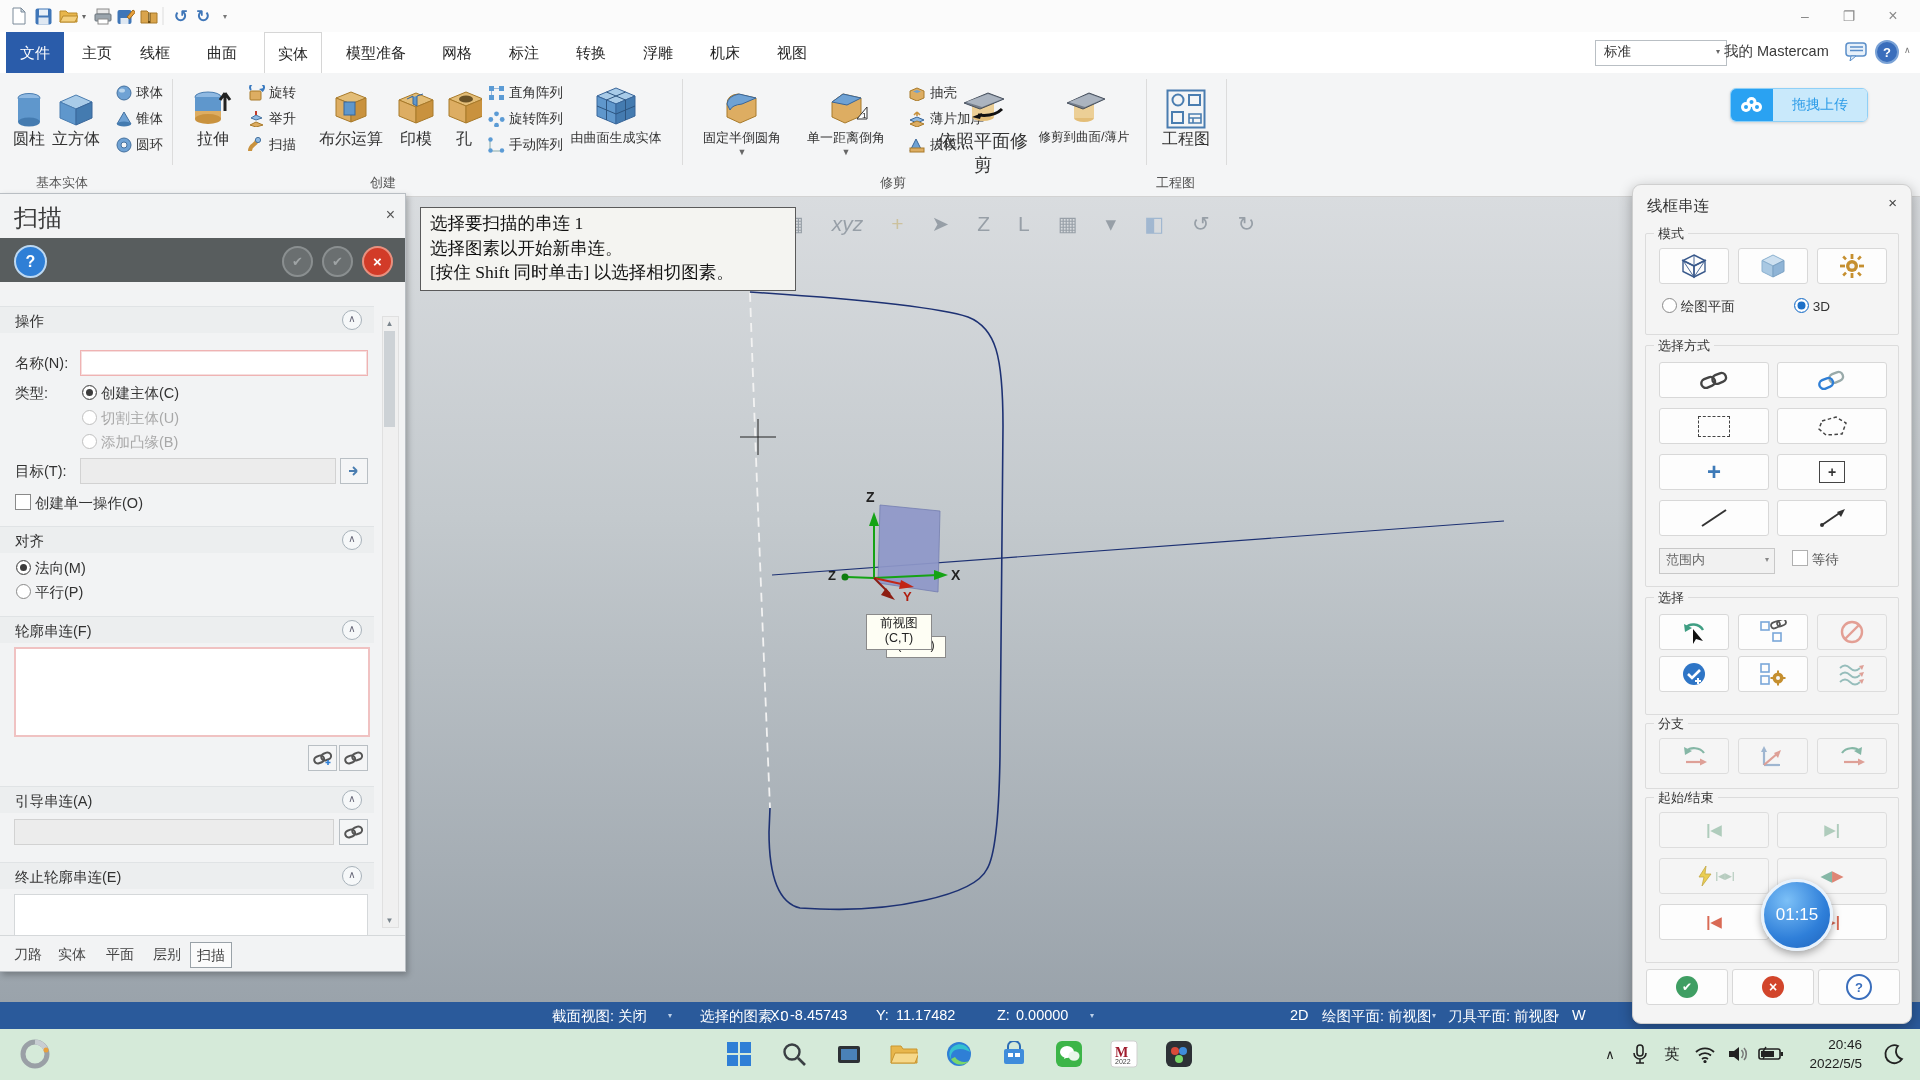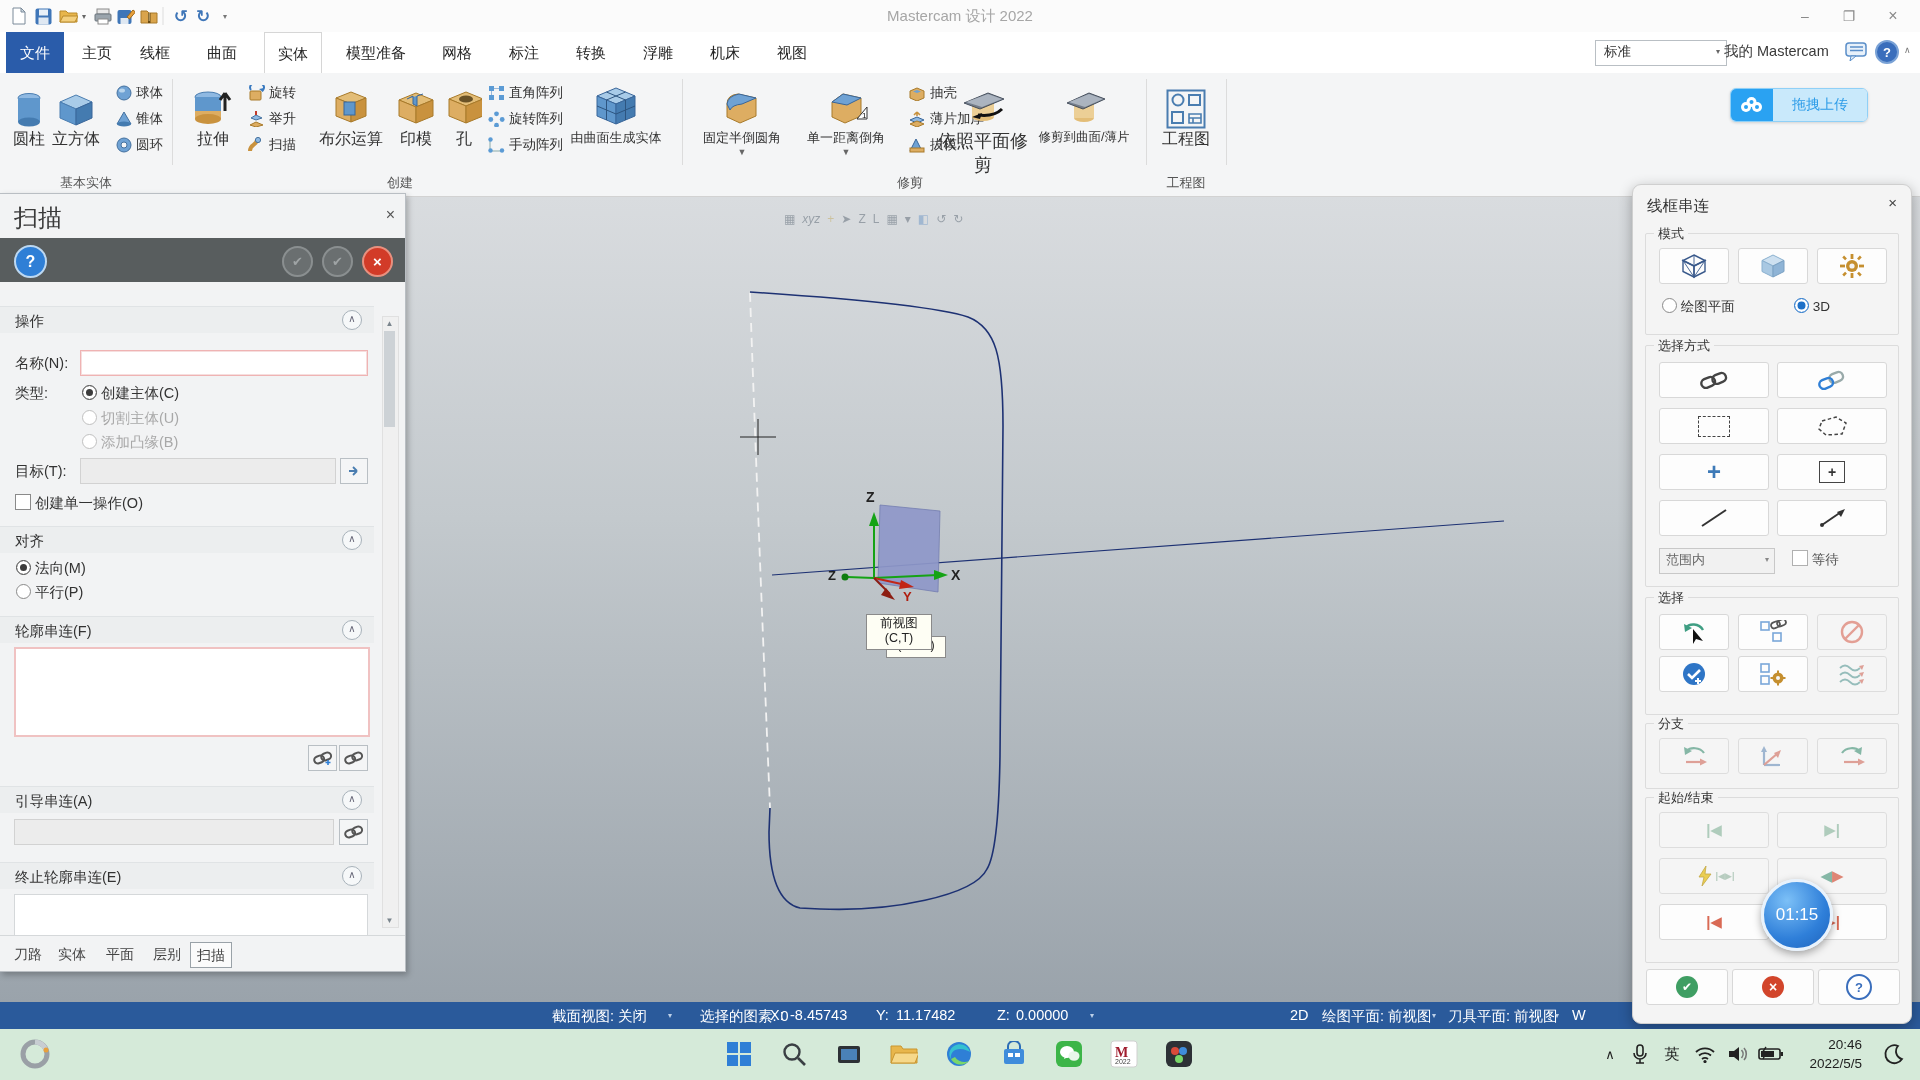--- a/index.html
+++ b/index.html
@@ -15,27 +15,27 @@
   .tabrow{left:0;top:32px;width:1920px;height:41px;background:#ffffff;}
   .rtab{position:absolute;top:0;height:41px;line-height:41px;font-size:15px;color:#262626;text-align:center;}
   .rtab.file{background:#2a5caa;color:#fff;}
   .rtab.sel{background:#fff;border:1px solid #d6d6d6;border-bottom:none;color:#222;}
   
   .ribbon{left:0;top:73px;width:1920px;height:123px;background:#f4f5f6;border-bottom:1px solid #d2d2d2;}
   .rdiv{position:absolute;top:6px;width:1px;height:86px;background:#dcdcdc;}
   .rbig{position:absolute;top:4px;text-align:center;font-size:16px;color:#333;}
   .rbig .ric{height:52px;display:flex;align-items:flex-end;justify-content:center;}
   .rsm{position:absolute;font-size:13.5px;color:#333;display:flex;align-items:center;gap:4px;height:24px;}
-  .glabel{position:absolute;top:101px;font-size:13px;color:#555;text-align:center;}
+  .glabel{position:absolute;top:101px;font-size:13px;color:#555;}
   .dropv{color:#666;font-size:9px;}
   
   .canvas{left:0;top:196px;width:1920px;height:806px;background:linear-gradient(180deg,#d9dcdf 0%,#c3c9cd 40%,#9aa3ab 100%);}
   .tipbox{position:absolute;left:420px;top:11px;width:356px;height:76px;background:#f4f4f1;border:1px solid #5a5a5a;
           padding:3px 9px;font-size:17.5px;color:#111;line-height:24.5px;font-family:"Liberation Serif","DejaVu Serif",serif;}
-  .fadebar{position:absolute;left:784px;top:16px;display:flex;gap:7px;opacity:.35;font-size:12px;color:#234;align-items:center;}
+  .fadebar{position:absolute;left:784px;top:16px;display:flex;gap:28px;opacity:.35;font-size:21px;color:#234;align-items:center;}
   .vlabel{position:absolute;background:#fefef4;border:1px solid #8a8a8a;font-size:12.5px;color:#222;text-align:center;line-height:15px;padding:1px 3px;}
   
   .statusbar{left:0;top:1002px;width:1920px;height:27px;background:#2a5a9b;color:#fff;font-size:14.5px;}
   .st{position:absolute;top:5px;white-space:nowrap;}
   .stv{position:absolute;top:9px;font-size:8px;color:#bcd0e8;}
   
   .sweep{left:0;top:193px;width:405px;height:777px;background:#f2f3f4;border:1px solid #b9bec3;border-left:none;box-shadow:2px 3px 6px rgba(0,0,0,.25);}
   .sw-title{position:absolute;left:14px;top:8px;font-size:24px;color:#3a3a3a;}
   .sw-x{position:absolute;right:10px;top:12px;font-size:16px;color:#555;}
   .sw-dark{position:absolute;left:0;top:44px;width:100%;height:44px;background:#585d5e;}
@@ -139,20 +139,25 @@
     <div class="abs" style="left:903px;top:393px;font-size:13px;font-weight:bold;color:#b01d0e">Y</div>
 
     <div class="vlabel" style="left:886px;top:440px;width:52px;height:18px;">
       <span>(WCS)</span>
     </div>
     <div class="vlabel" style="left:866px;top:418px;width:58px;height:32px;">
       <div>前视图</div>
       <div>(C,T)</div>
     </div>
 
+    <div class="tipbox">
+      <div>选择要扫描的串连 1</div>
+      <div>选择图素以开始新串连。</div>
+      <div>[按住 Shift 同时单击] 以选择相切图素。</div>
+    </div>
   </div>
 
   <div class="abs titlebar">
     <span class="qa-ic" style="left:8px">
         <svg width="16" height="18">
           <path d="M2 1 h8 l4 4 v12 h-12 z" fill="#fff" stroke="#7a8a99"></path>
           <path d="M10 1 l4 4 h-4 z" fill="#cfdae4" stroke="#7a8a99"></path>
         </svg>
       </span>
     <span class="qa-ic" style="left:32px">
@@ -191,21 +196,20 @@
         </svg>
       </span>
     <span class="qa-ic" style="left:162px;width:2px">
         <svg width="2" height="18">
           <line x1="1" y1="0" x2="1" y2="18" stroke="#ddd"></line>
         </svg>
       </span>
     <span class="qa-ic" style="left:170px;color:#3f76b8;font-size:17px;font-weight:bold">↺</span>
     <span class="qa-ic" style="left:192px;color:#3f76b8;font-size:17px;font-weight:bold">↻</span>
     <span class="qa-ic" style="left:214px;font-size:8px;color:#777">▾</span>
-    <div class="win-title">Mastercam 设计 2022</div>
     <div class="winbtn" style="left:1788px">–</div>
     <div class="winbtn" style="left:1832px">❐</div>
     <div class="winbtn" style="left:1876px;font-size:16px">×</div>
   </div>
 
   <div class="abs tabrow">
     <div class="rtab file" style="left:6px;width:58px">文件</div>
     <div class="rtab" style="left:72px;width:50px">主页</div>
     <div class="rtab" style="left:130px;width:50px">线框</div>
     <div class="rtab" style="left:197px;width:50px">曲面</div>

